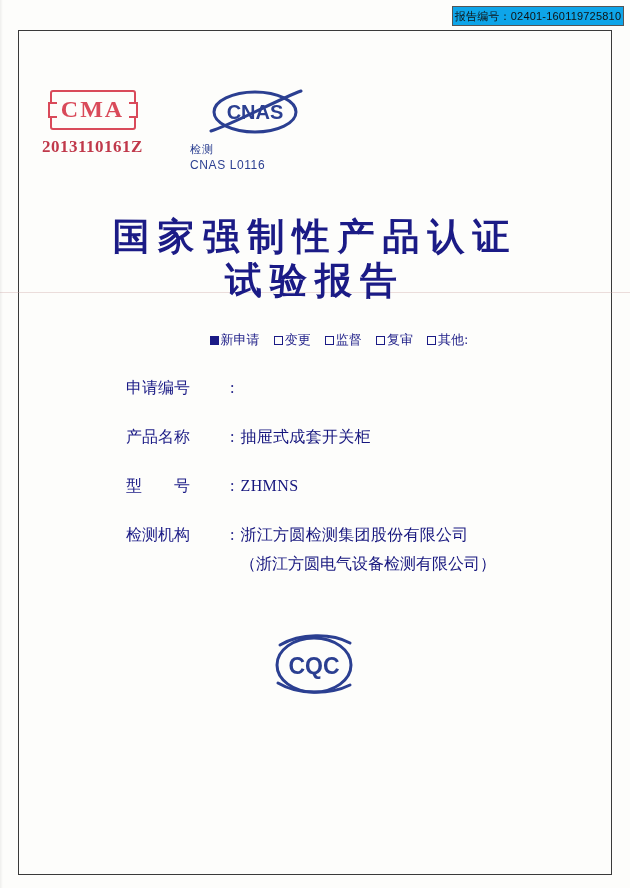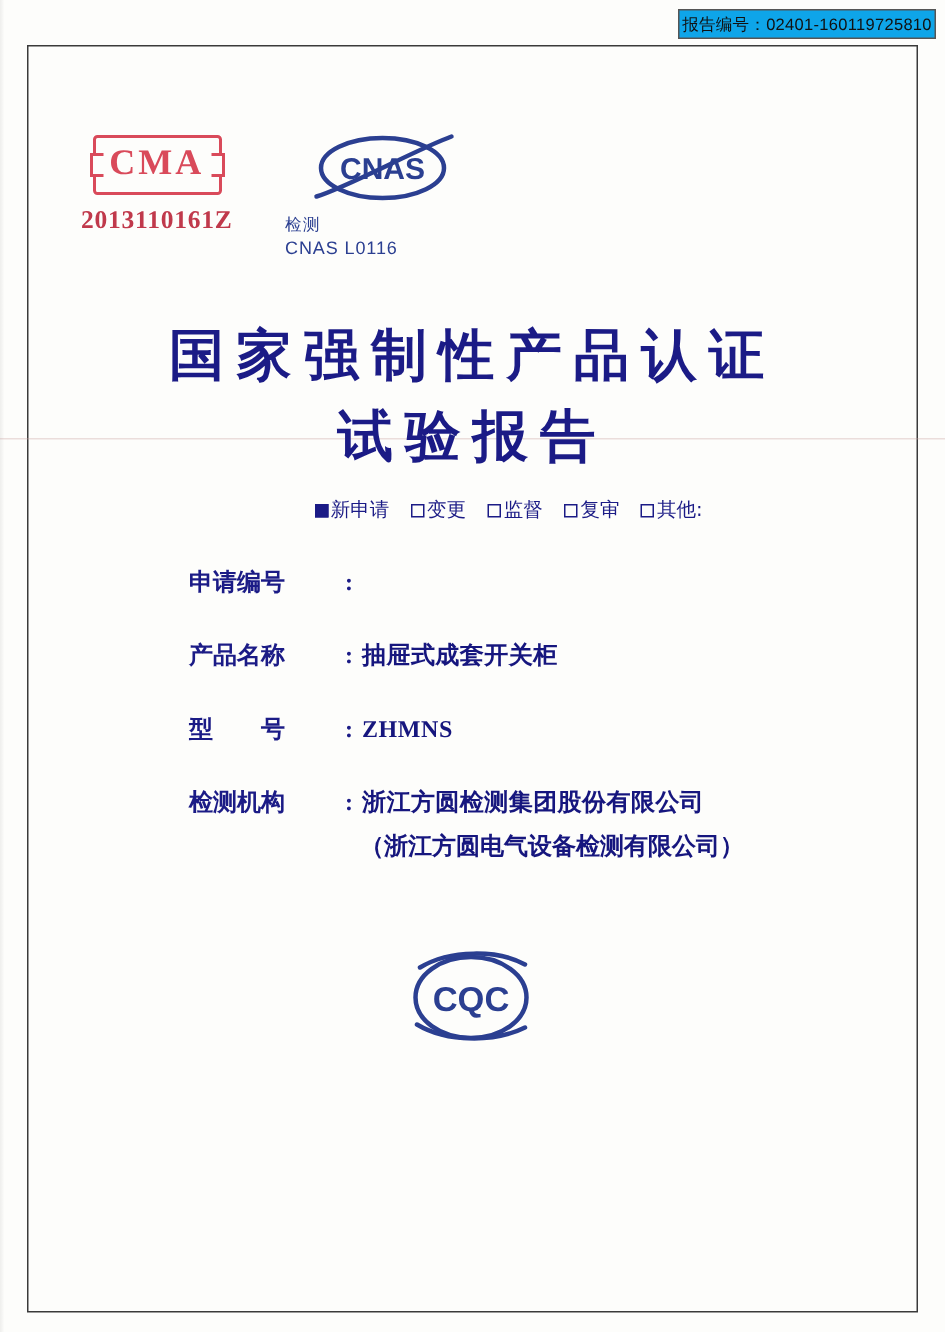--- a/index.html
+++ b/index.html
@@ -72,21 +72,21 @@
     position: absolute;
     left: 18px;
     top: 85px;
     width: 594px;
     height: 100px;
   }
 
   
   .cma {
     position: absolute;
-    left: 34px;
+    left: 22px;
     top: 5px;
     width: 105px;
   }
   .cma-badge {
     position: relative;
     width: 86px;
     height: 40px;
     margin: 0 auto;
   }
   .cma-badge .frame {
@@ -171,21 +171,21 @@
     font-family: "DejaVu Serif", "Liberation Serif", serif;
     font-weight: bold;
     color: #1b1b86;
   }
   .title1 {
     top: 212px;
     font-size: 37px;
     letter-spacing: 8px;
   }
   .title2 {
-    top: 266px;
+    top: 256px;
     font-size: 37px;
     letter-spacing: 8px;
   }
 
   
   .checkline {
     position: absolute;
     left: 18px;
     top: 331px;
     width: 594px;
@@ -211,21 +211,20 @@
   .checkline .box.filled {
     background: #1b1b86;
   }
 
   
   .fields {
     position: absolute;
     left: 18px;
     top: 378px;
     width: 594px;
-    font-weight: bold;
   }
   .field-row {
     display: flex;
     align-items: baseline;
     margin-bottom: 28px;
     padding-left: 108px;
   }
   .field-label {
     width: 104px;
     text-align: justify;

